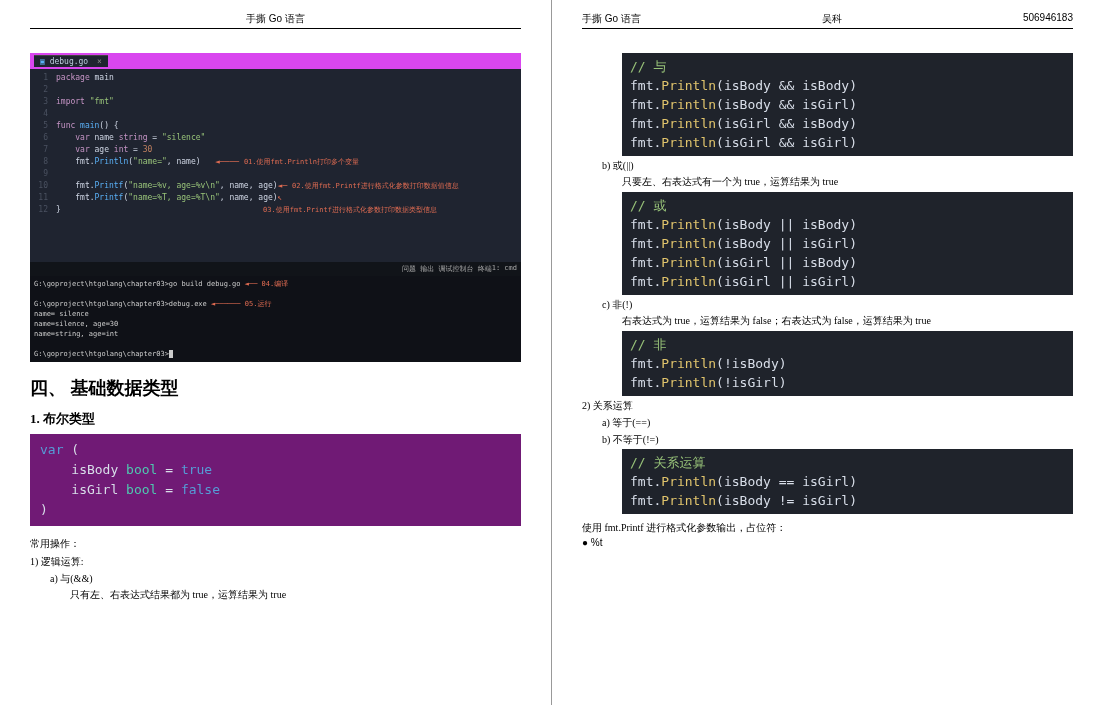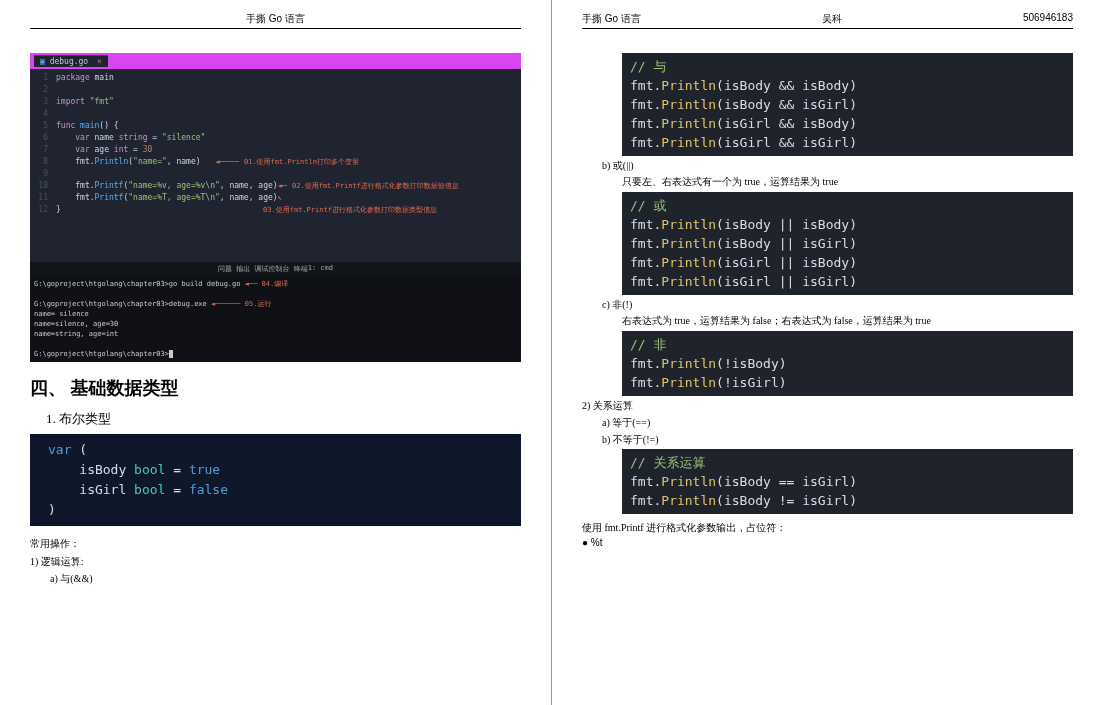--- a/index.html
+++ b/index.html
@@ -15,34 +15,34 @@
   .ide-tab{background:#1f2430;padding:1px 6px;display:inline-block;color:#bcd;border-top:1px solid #444}
   .ide-close{color:#888;margin-left:4px}
   .gutter{display:inline-block;width:14px;text-align:right;color:#4a5160;margin-right:8px}
   .ln{white-space:pre;line-height:12px}
   .kw{color:#c594c5}
   .typ{color:#c594c5}
   .str{color:#98c379}
   .fn{color:#5ab0f6}
   .ann{color:#e06c52;font-size:7px}
   .arrow{color:#e06c52}
-  .term-bar{background:#111419;color:#aaa;font-size:7px;padding:2px 4px;display:flex;justify-content:center}
+  .term-bar{background:#111419;color:#aaa;font-size:7px;padding:2px 4px;display:flex;justify-content:flex-end}
   .term-body{background:#0f1117;color:#ccc;padding:3px 4px;font-size:7px;line-height:10px;white-space:pre}
   .h1{font-size:18px;font-weight:bold;margin:14px 0 10px 0;font-family:"SimSun",serif}
-  .h2{font-size:13px;font-weight:normal;margin:6px 16px;font-family:"SimSun",serif}
+  .h2{font-size:13px;font-weight:bold;margin:6px 0;font-family:"SimSun",serif}
   .para{font-size:10px;line-height:16px;font-family:"SimSun",serif}
   
   .dark{background:#1f232b;color:#d8dee9;font-family:Consolas,monospace;font-size:13px;line-height:19px;padding:4px 8px;margin:2px 0;white-space:pre}
   .cmt{color:#98c379}
   .call{color:#e0c46c}
   .li-lbl{font-size:10px;font-family:"SimSun",serif;margin:3px 0 1px 0}
   .indent1{padding-left:20px}
   .indent2{padding-left:40px}
   .bullet{font-size:10px;margin-top:1px}
-  .code-var{background:#0f172a;color:#d8dee9;font-family:Consolas,monospace;font-size:13px;line-height:20px;padding:6px 18px;white-space:pre}
+  .code-var{background:#701a75;color:#d8dee9;font-family:Consolas,monospace;font-size:13px;line-height:20px;padding:6px 10px;white-space:pre}
   .code-var .kw2{color:#569cd6}
   .code-var .tp{color:#4ec9b0}
   .code-var .tr{color:#569cd6}
 </style>
 </head>
 <body>
 
 <div class="sheet">
 
   <div class="page">
@@ -91,20 +91,21 @@
     <div class="h2">1. 布尔类型</div>
 
     <div class="code-var"><span class="kw2">var</span> (
     isBody <span class="tp">bool</span> = <span class="tr">true</span>
     isGirl <span class="tp">bool</span> = <span class="tr">false</span>
 )</div>
 
     <div class="para" style="margin-top:10px">常用操作：</div>
     <div class="li-lbl">1)   逻辑运算:</div>
     <div class="li-lbl indent1">a)   与(&amp;&amp;)</div>
+    <div class="para indent2">只有左、右表达式结果都为 true，运算结果为 true</div>
   </div>
 
   <div class="page-divider"></div>
 
   <div class="page">
     <div class="hdr">
       <span>手撕 Go 语言</span>
       <span>吴科</span>
       <span>506946183</span>
     </div>

